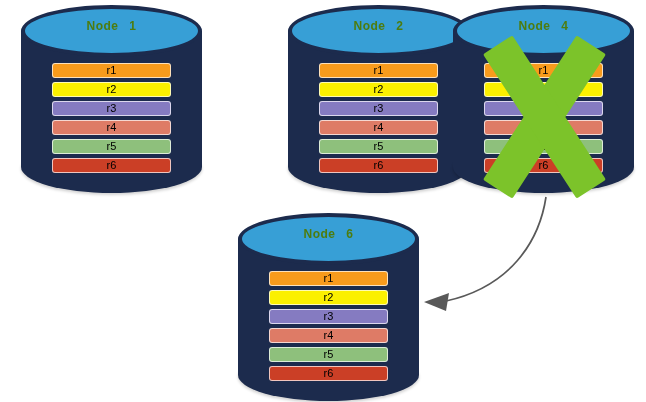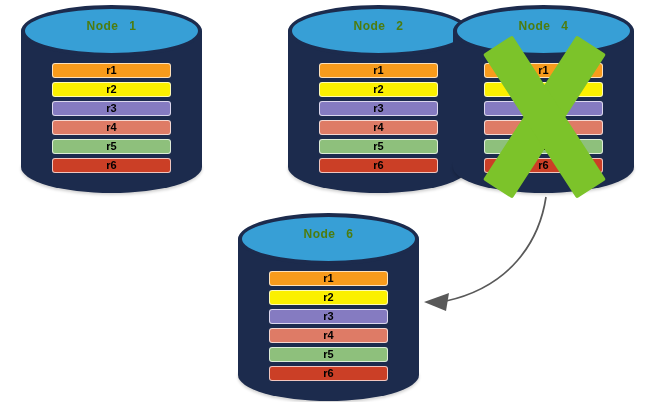--- a/index.html
+++ b/index.html
@@ -30,21 +30,21 @@
   .node-label{
     position:absolute;left:0;right:0;top:14px;text-align:center;
     color:#4d7c0f;font-size:12px;font-weight:700;word-spacing:7px;letter-spacing:.5px;
   }
 
   
   .records{position:absolute;left:31px;right:31px;top:58px;}
   .record-bar{
     height:15px;margin-bottom:4px;border-radius:3px;box-sizing:border-box;
     border:1px solid rgba(255,255,255,0.7);
-    color:#000;font-size:11px;font-weight:700;line-height:13px;text-align:center;
+    color:#000;font-size:11px;font-weight:400;line-height:13px;text-align:center;
   }
 
   
   .x-mark{position:absolute;inset:0;z-index:5;}
   .x-arm{
     position:absolute;width:35px;height:172px;left:calc(50% - 17px);top:26px;
     background:var(--green);border-radius:2px;
   }
   .x-arm.a{transform:rotate(33deg);}
   .x-arm.b{transform:rotate(-33deg);}

